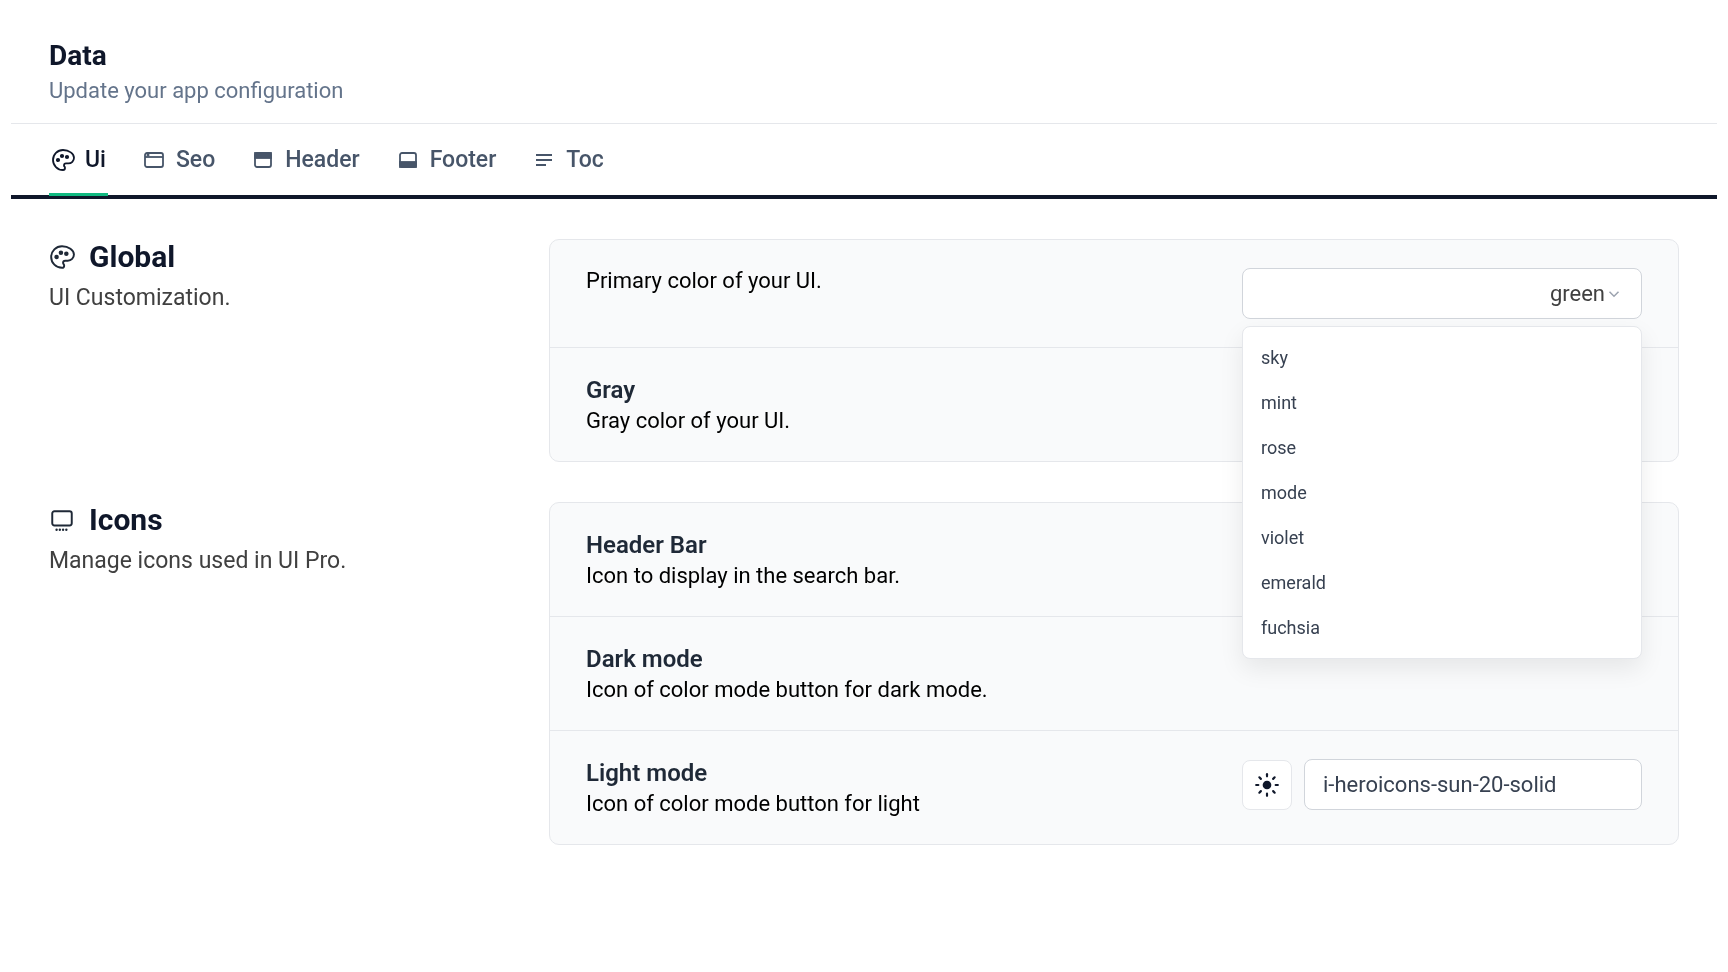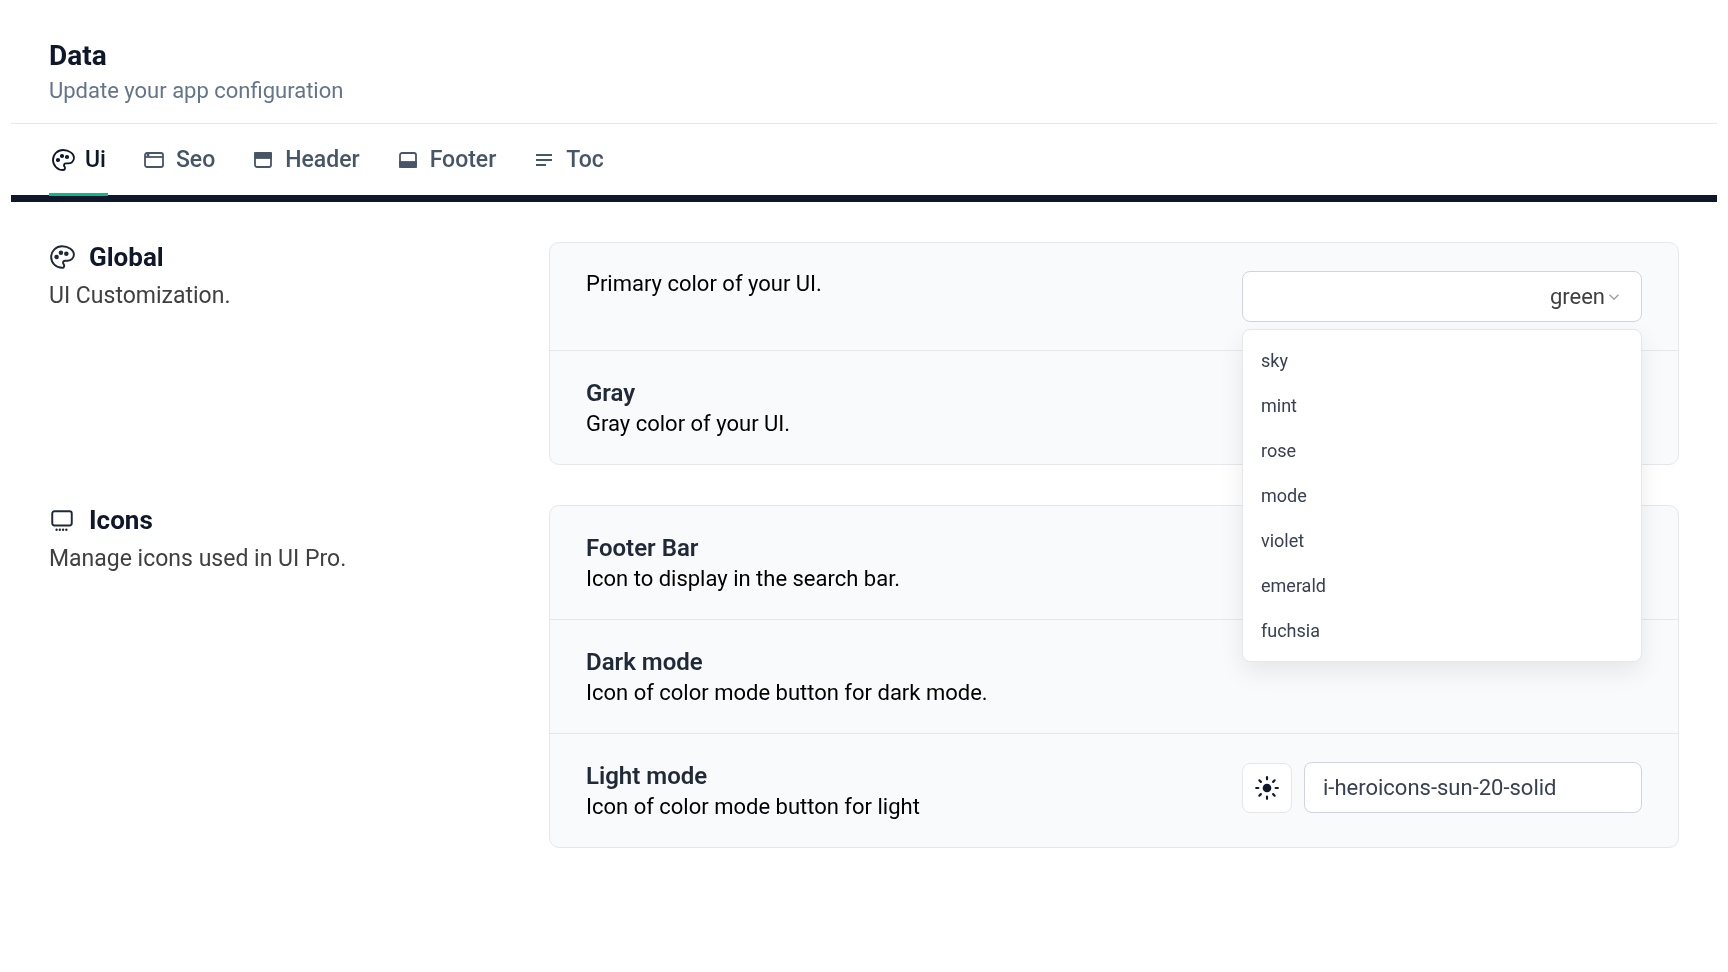--- a/index.html
+++ b/index.html
@@ -28,21 +28,21 @@
     .header-subtitle {
       font-size: 22px;
       color: #64748b;
       font-weight: 400;
     }
     .tabs {
       display: flex;
       gap: 32px;
       padding: 0 38px;
       border-top: 1px solid #e5e7eb;
-      border-bottom: 7px solid #0f172a;
+      border-bottom: 4px solid #0f172a;
     }
     .tab {
       display: flex;
       align-items: center;
       gap: 10px;
       padding: 22px 2px;
       font-size: 23px;
       color: #475569;
       font-weight: 500;
       cursor: pointer;
@@ -93,21 +93,21 @@
     .section-icon {
       display: inline-flex;
       width: 26px;
       height: 26px;
     }
     .section-icon svg {
       width: 26px;
       height: 26px;
     }
     .section-title {
-      font-size: 26px;
+      font-size: 30px;
       font-weight: 700;
       color: #0f172a;
     }
     .section-desc {
       font-size: 23px;
       color: #404040;
     }
     .section-right {
       flex: 1;
       background: #f9fafb;
@@ -329,21 +329,21 @@
               <line x1="16" y1="21" x2="16" y2="21" stroke-linecap="round" stroke-width="2.2"></line>
             </svg>
           </span>
           <span class="section-title">Icons</span>
         </div>
         <div class="section-desc">Manage icons used in UI Pro.</div>
       </div>
       <div class="section-right">
         <div class="field-row">
           <div class="field-left">
-            <div class="field-label">Footer Bar</div>
+            <div class="field-label">Header Bar</div>
             <div class="field-desc">Icon to display in the search bar.</div>
           </div>
           <div class="field-right"></div>
         </div>
         <div class="field-row">
           <div class="field-left">
             <div class="field-label">Dark mode</div>
             <div class="field-desc">Icon of color mode button for dark mode.</div>
           </div>
           <div class="field-right"></div>

